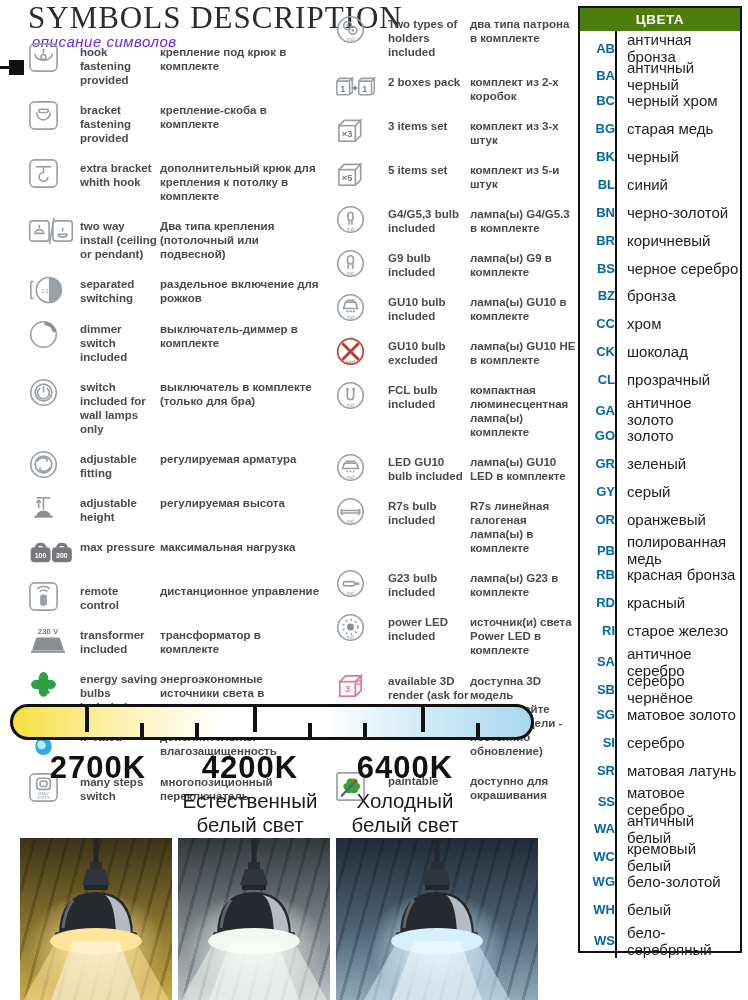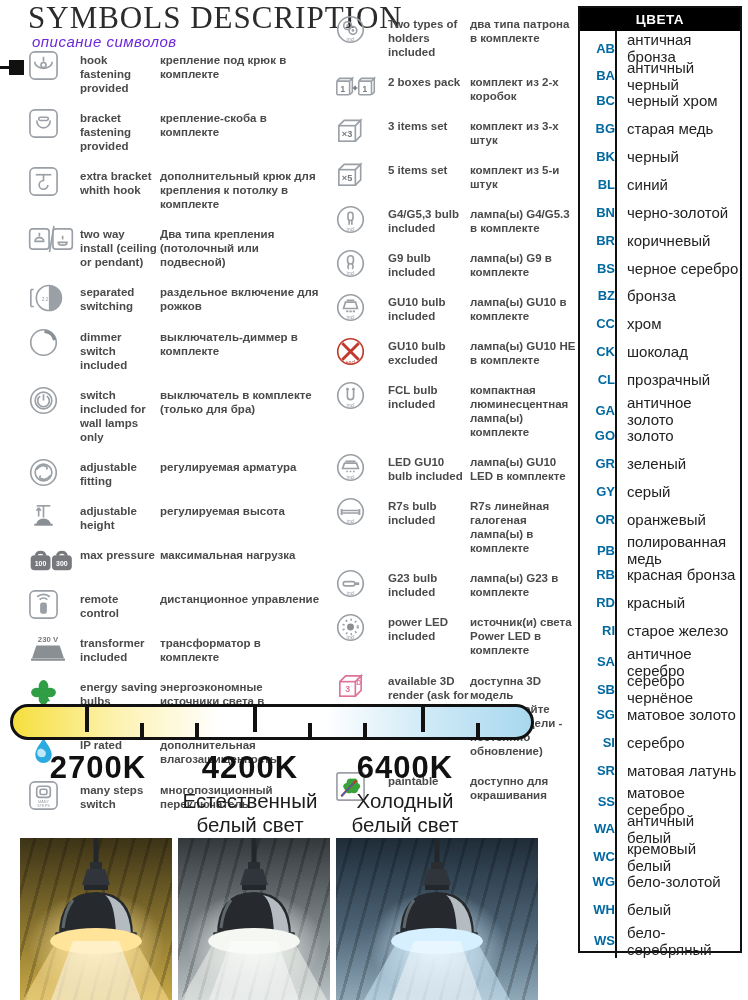--- a/index.html
+++ b/index.html
@@ -18,33 +18,33 @@
   }
   .page-subtitle{
     position:absolute;left:32px;top:33px;font-style:italic;
     font-size:15px;color:#6d28d9;letter-spacing:.5px;
   }
   
   .sym-col{position:absolute;}
   #col-left{left:28px;top:42px;width:292px;}
   #col-mid{left:335px;top:14px;width:244px;}
   .sym-row{display:grid;margin-bottom:13px;align-items:start;}
-  #col-left .sym-row{grid-template-columns:52px 80px 1fr;margin-top:8px;}
+  #col-left .sym-row{grid-template-columns:52px 80px 1fr;}
   #col-mid  .sym-row{grid-template-columns:53px 82px 1fr;}
   .sym-icon{display:block;}
   .sym-icon svg{display:block;}
   .sym-en{font-size:11.5px;font-weight:bold;color:#4a4a4a;line-height:1.22;padding-top:3px;}
   .sym-ru{font-size:11.5px;font-weight:bold;color:#4a4a4a;line-height:1.22;padding-top:3px;}
   
   #colors-panel{
     position:absolute;left:578px;top:6px;width:164px;
     border:2.5px solid #111;background:#fff;box-sizing:border-box;
   }
   .ct-header{
-    background:#000000;color:#fff;font-weight:bold;font-size:13.5px;
+    background:#4d7c0f;color:#fff;font-weight:bold;font-size:13.5px;
     text-align:center;height:23px;line-height:23px;letter-spacing:.5px;
   }
   .color-row{display:grid;grid-template-columns:35px 1fr;height:27.9px;align-items:center;}
   .color-code{font-weight:bold;font-size:13px;color:#0369a1;text-align:right;}
   .color-name{
     font-size:15px;color:#222;padding-left:10px;height:100%;
     display:flex;align-items:center;border-left:2px solid #111;
   }
   
   #temp-bar{

